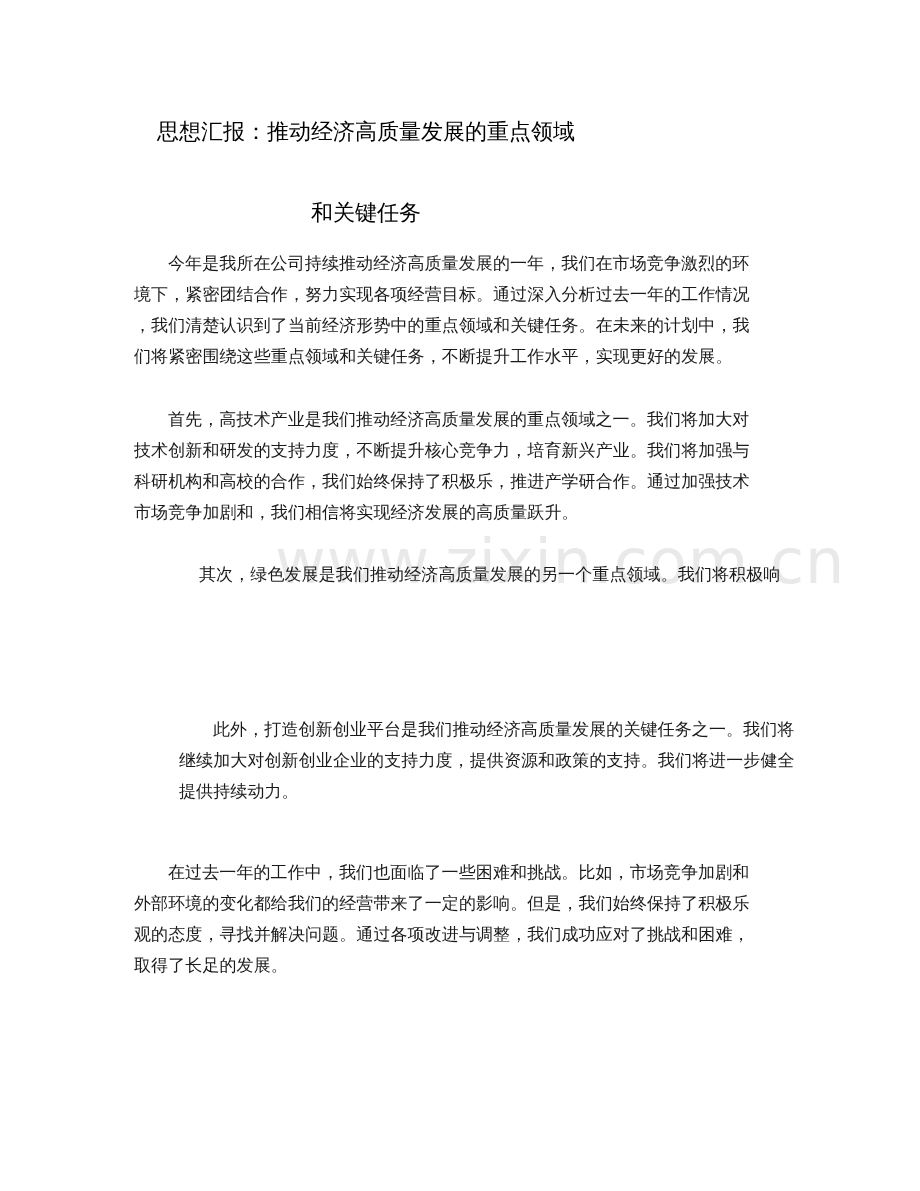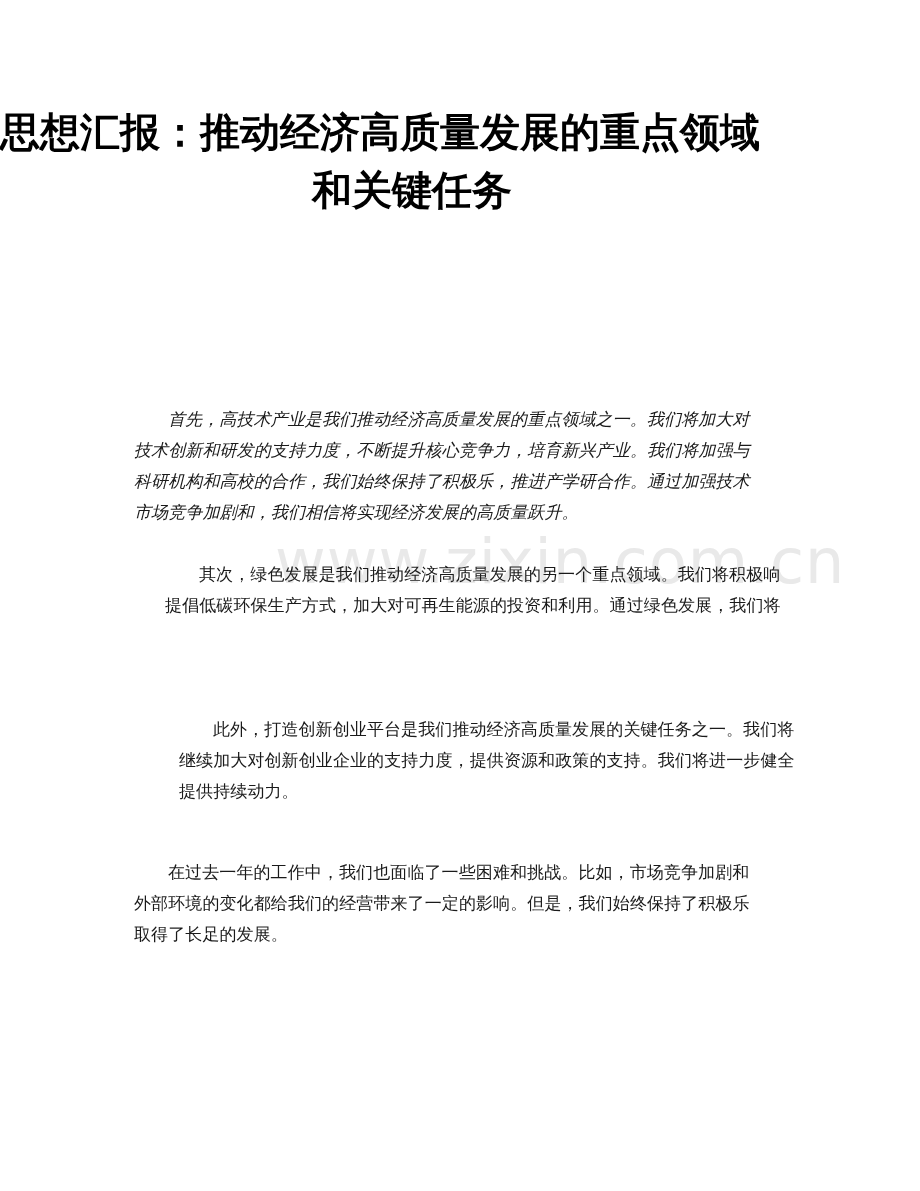--- a/index.html
+++ b/index.html
@@ -20,28 +20,28 @@
       left: 0; top: 0;
       width: 920px;
       height: 1191px;
     }
     .title {
       position: absolute;
       left: 0;
       width: 732px;
       text-align: center;
       font-family: "DejaVu Sans", "Liberation Sans", sans-serif;
-      font-weight: bold;
-      font-size: 40px;
+      font-weight: normal;
+      font-size: 22px;
       line-height: 40px;
       color: #000000;
       white-space: nowrap;
     }
     .title.l1 { top: 112px; }
-    .title.l2 { top: 170px; padding-left: 46px; }
+    .title.l2 { top: 193px; }
 
     .para {
       position: absolute;
       left: 134px;
       width: 660px;
     }
     .line {
       display: block;
       height: 31px;
       line-height: 31px;
@@ -72,38 +72,44 @@
 </head>
 <body>
 
 <div class="page">
 
   <div class="watermark">www.zixin.com.cn</div>
 
   <div class="title l1">思想汇报：推动经济高质量发展的重点领域</div>
   <div class="title l2">和关键任务</div>
 
+  <div class="para" style="top:248px;">
+    <span class="line indent">今年是我所在公司持续推动经济高质量发展的一年，我们在市场竞争激烈的环</span>
+    <span class="line">境下，紧密团结合作，努力实现各项经营目标。通过深入分析过去一年的工作情况</span>
+    <span class="line">，我们清楚认识到了当前经济形势中的重点领域和关键任务。在未来的计划中，我</span>
+    <span class="line">们将紧密围绕这些重点领域和关键任务，不断提升工作水平，实现更好的发展。</span>
+  </div>
 
-  <div class="para" style="top:404px;font-style:italic;">
+  <div class="para" style="top:404px;">
     <span class="line indent">首先，高技术产业是我们推动经济高质量发展的重点领域之一。我们将加大对</span>
     <span class="line">技术创新和研发的支持力度，不断提升核心竞争力，培育新兴产业。我们将加强与</span>
     <span class="line">科研机构和高校的合作，我们始终保持了积极乐，推进产学研合作。通过加强技术</span>
     <span class="line">市场竞争加剧和，我们相信将实现经济发展的高质量跃升。</span>
   </div>
 
   <div class="para" style="top:559px;margin-left:31px;">
     <span class="line indent">其次，绿色发展是我们推动经济高质量发展的另一个重点领域。我们将积极响</span>
-    <span class="line">提倡低碳环保生产方式，加大对可再生能源的投资和利用。通过绿色发展，我们将</span>
   </div>
 
   <div class="para" style="top:714px;margin-left:45px;">
     <span class="line indent">此外，打造创新创业平台是我们推动经济高质量发展的关键任务之一。我们将</span>
     <span class="line">继续加大对创新创业企业的支持力度，提供资源和政策的支持。我们将进一步健全</span>
     <span class="line">提供持续动力。</span>
   </div>
 
   <div class="para" style="top:857px;">
     <span class="line indent">在过去一年的工作中，我们也面临了一些困难和挑战。比如，市场竞争加剧和</span>
     <span class="line">外部环境的变化都给我们的经营带来了一定的影响。但是，我们始终保持了积极乐</span>
+    <span class="line">观的态度，寻找并解决问题。通过各项改进与调整，我们成功应对了挑战和困难，</span>
     <span class="line">取得了长足的发展。</span>
   </div>
 
 </div>
 
 </body></html>

